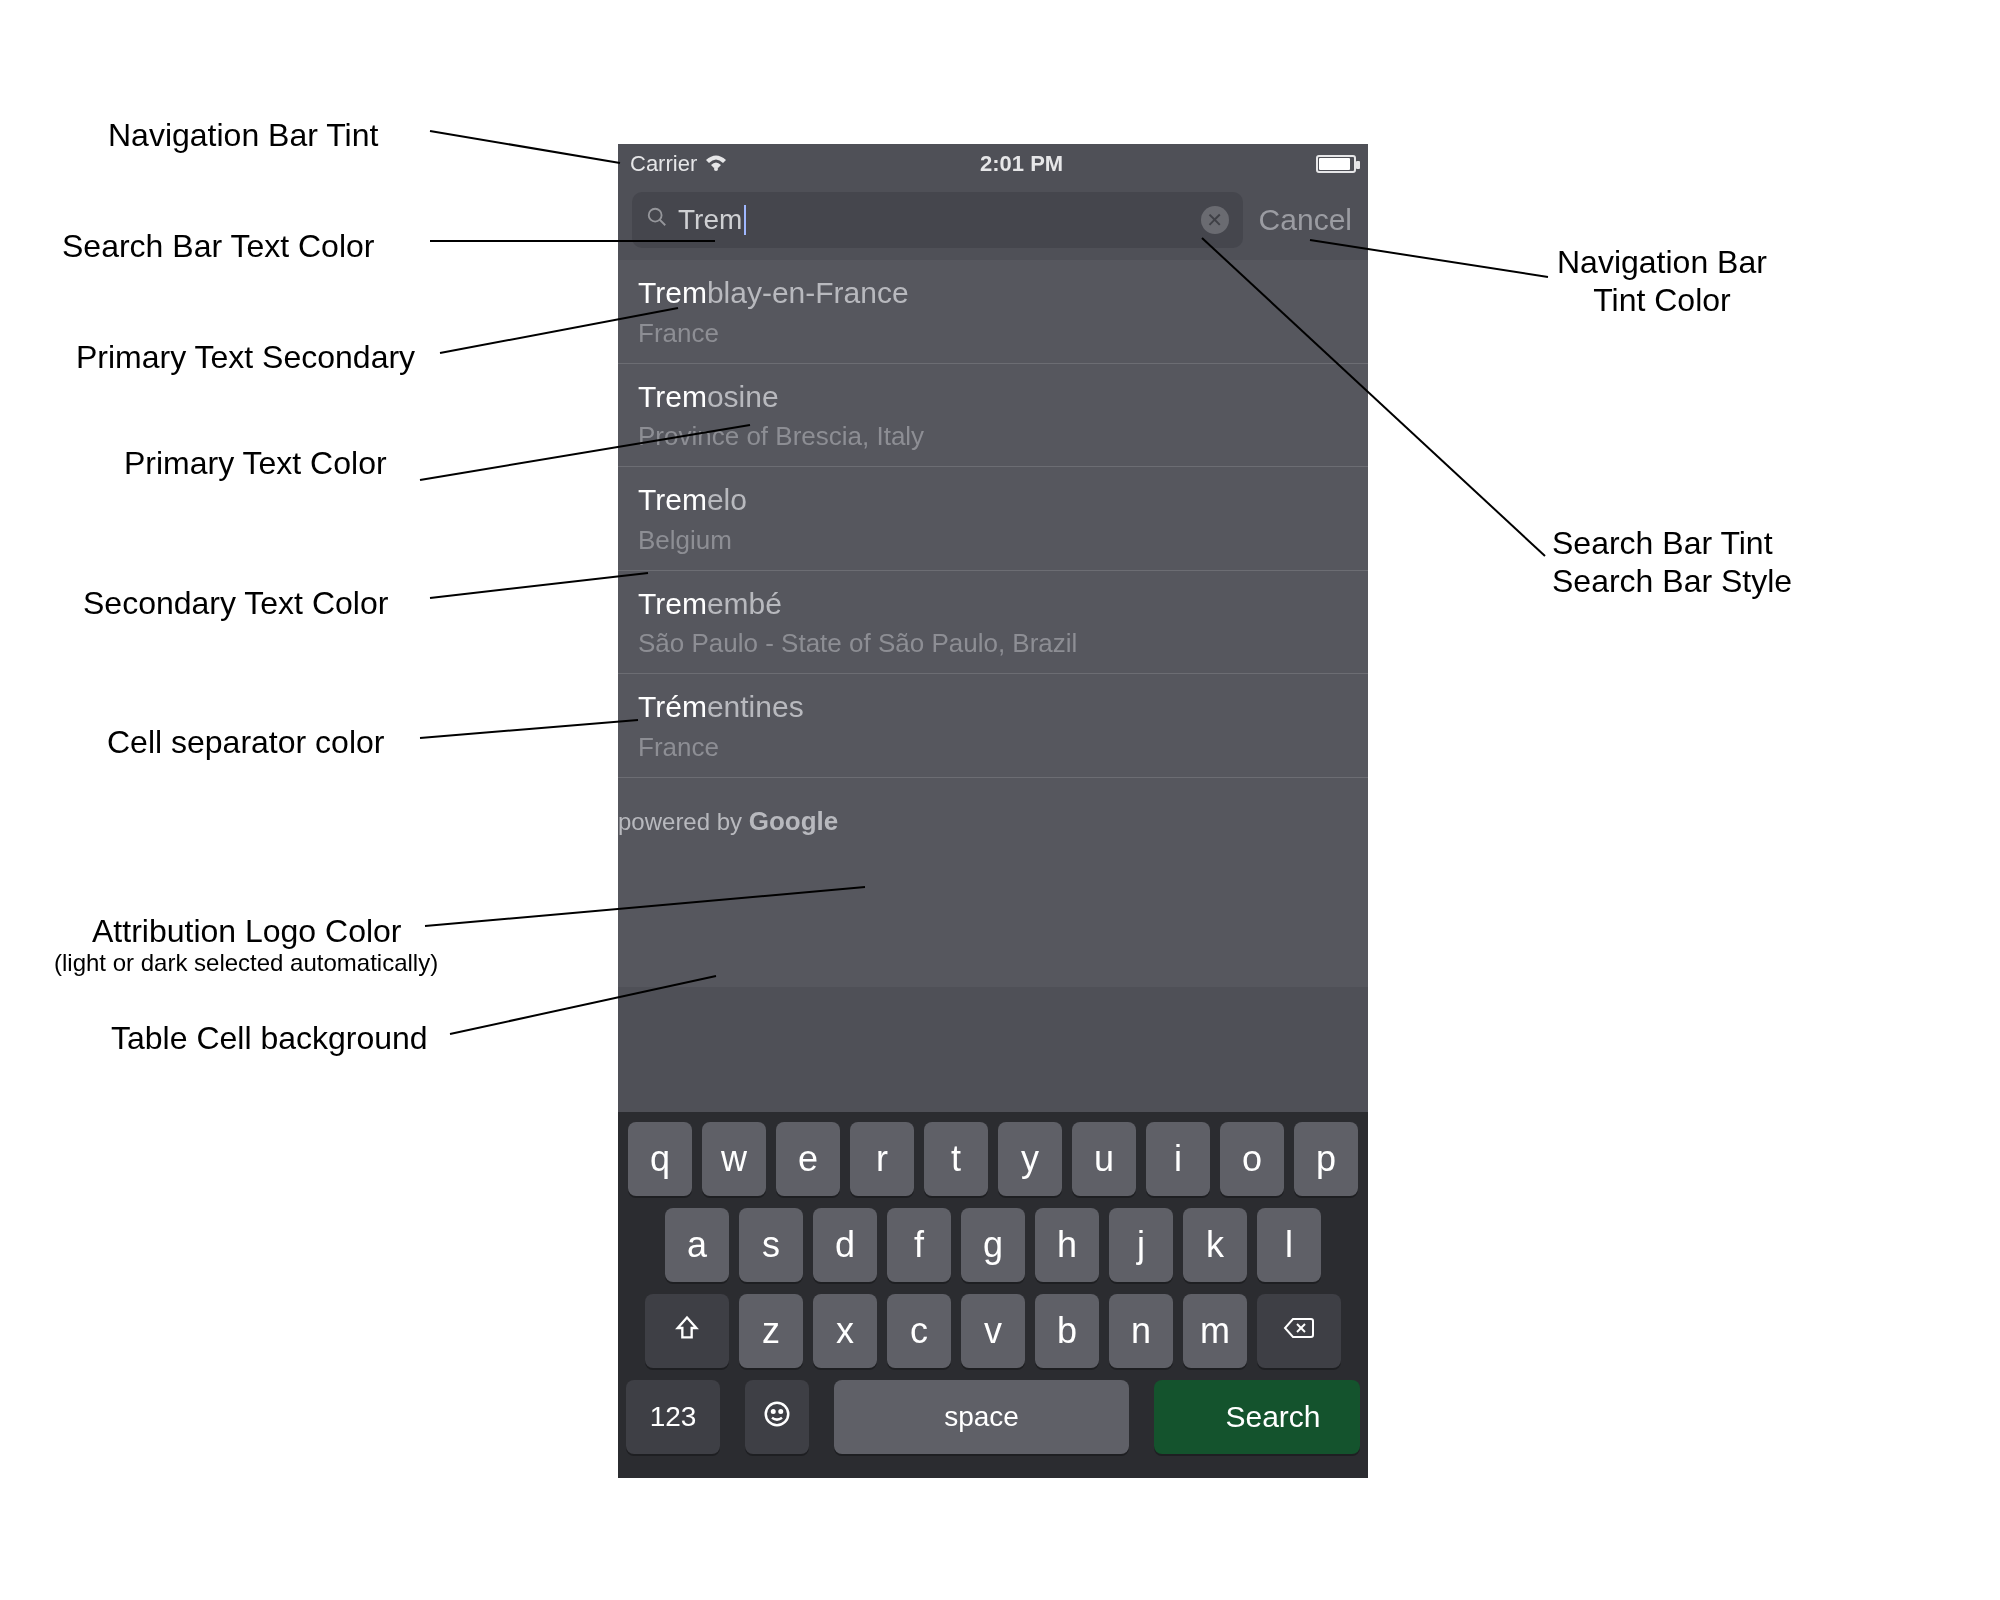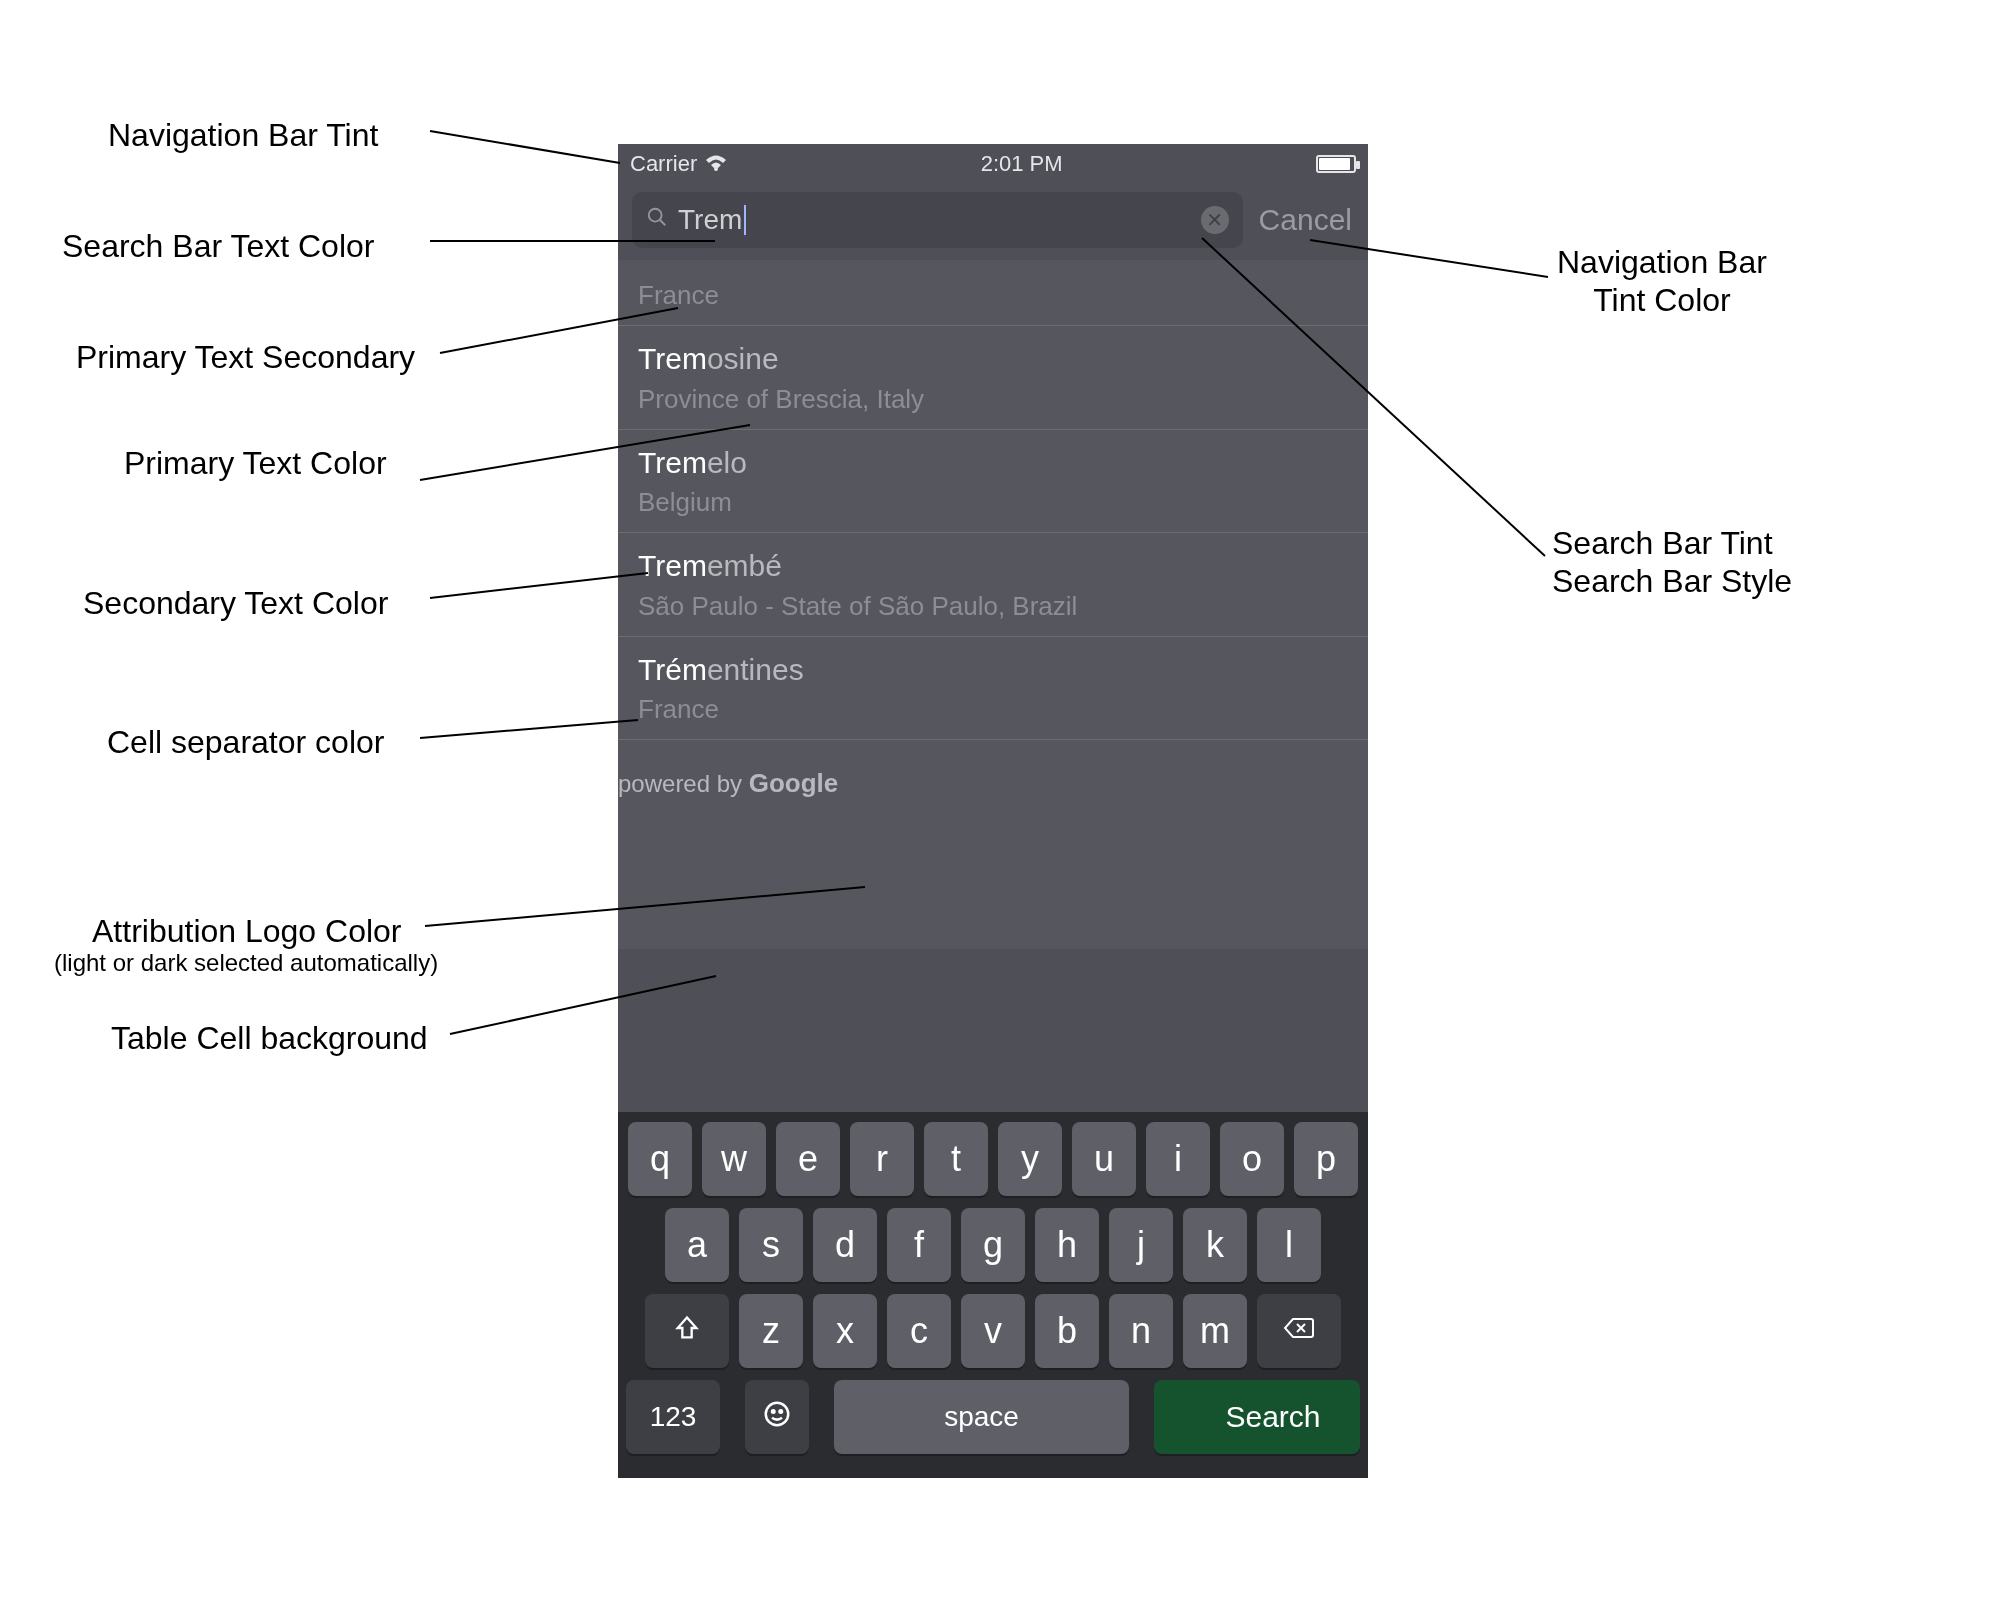--- a/index.html
+++ b/index.html
@@ -126,21 +126,21 @@
   <div class="phone">
     <div class="status-bar">
       <div class="status-left">
         <span>Carrier</span>
         <span>
           <svg width="22" height="16" viewBox="0 0 22 16">
               <path d="M1 5 Q11 -4 21 5 L18 8 Q11 1 4 8 Z M6 10 Q11 5 16 10 L13 13 Q11 11 9 13 Z M11 16 A2 2 0 1 1 11 12 A2 2 0 1 1 11 16" fill="#e6e6e8"></path>
             </svg>
         </span>
       </div>
-      <div style="font-weight:400;text-align:right;">2:01 PM</div>
+      <div style="font-weight:700;text-align:right;">2:01 PM</div>
       <div class="status-right">
         <div class="battery">
             <div class="battery-fill"></div>
           </div>
       </div>
     </div>
 
     <div class="nav-row">
       <div class="search-field">
         <span class="mag">
@@ -153,20 +153,21 @@
           <span>Trem</span>
             <span class="cursor"></span>
         </span>
         <span class="clear-btn">✕</span>
       </div>
       <div class="cancel-btn">Cancel</div>
     </div>
 
     <div class="list">
       <div class="cell">
+        <div class="primary"><span class="hl">Trem</span><span>blay-en-France</span></div>
         <div class="secondary">France</div>
       </div>
       <div class="cell">
         <div class="primary"><span class="hl">Trem</span><span>osine</span></div>
         <div class="secondary">Province of Brescia, Italy</div>
       </div>
       <div class="cell">
         <div class="primary"><span class="hl">Trem</span><span>elo</span></div>
         <div class="secondary">Belgium</div>
       </div>

